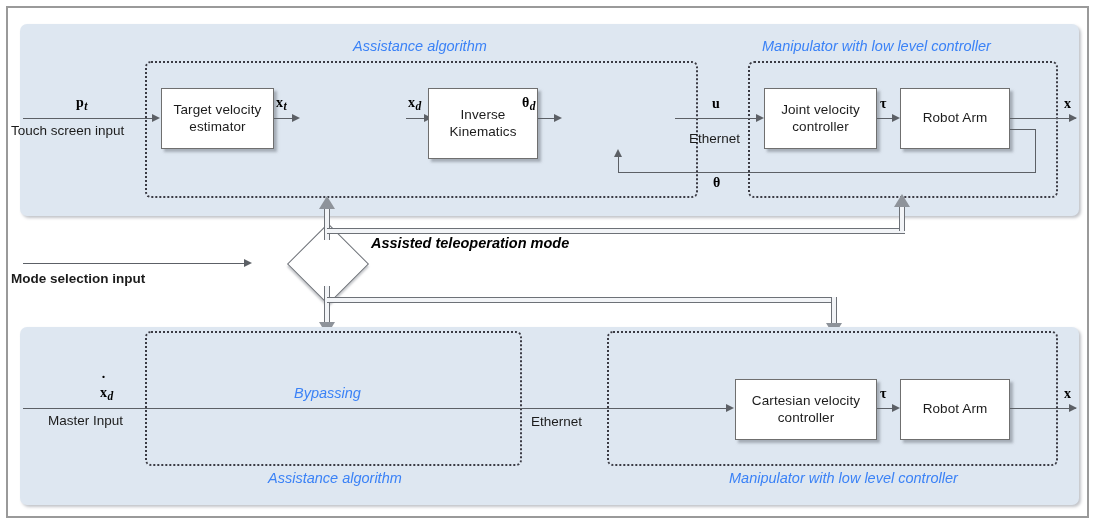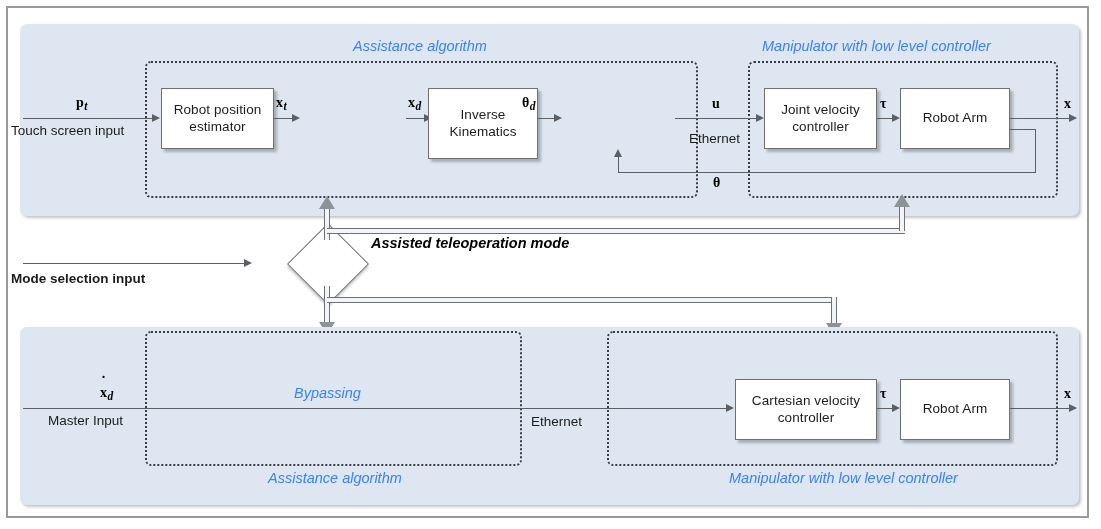--- a/index.html
+++ b/index.html
@@ -80,21 +80,21 @@
 
   <div class="hline" style="left:23px;top:118px;width:130px;"></div>
   <div class="arrow-r" style="left:152px;top:114px;"></div>
   <div class="sig" style="left:76px;top:95px;">
     <span>p</span><i>t</i>
   </div>
   <div class="lbl" style="left:11px;top:123px;">Touch screen input</div>
 
   <div class="blk" style="left:161px;top:88px;width:113px;height:61px;">
     <span>
-      <span>Robot position</span><br>
+      <span>Target velocity</span><br>
       <span>estimator</span>
     </span>
   </div>
   <div class="hline" style="left:274px;top:118px;width:19px;"></div>
   <div class="arrow-r" style="left:292px;top:114px;"></div>
   <div class="sig" style="left:276px;top:95px;">
     <span>x</span><i>t</i>
   </div>
 
   <div class="hline" style="left:406px;top:118px;width:19px;"></div>

